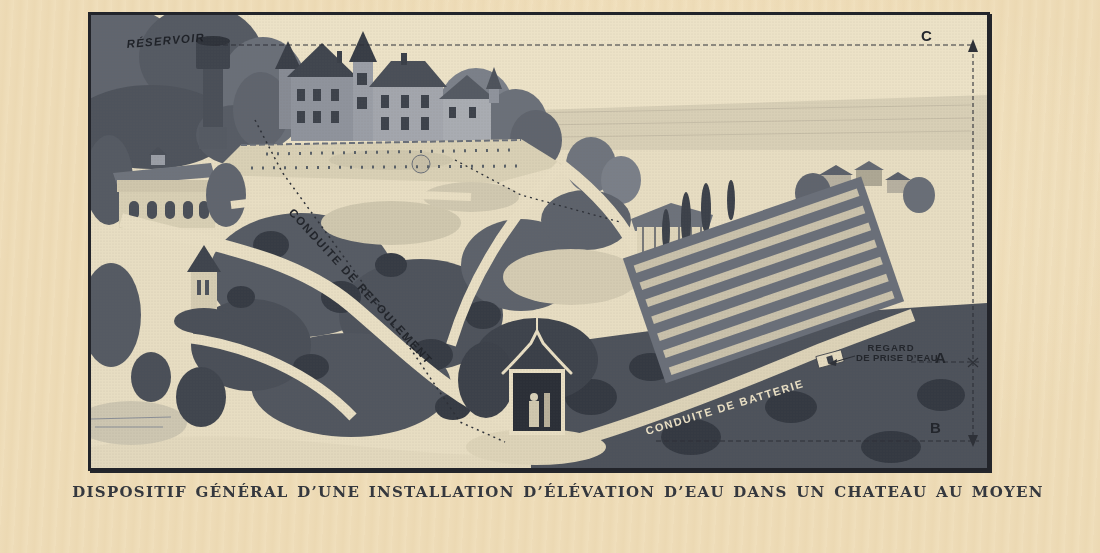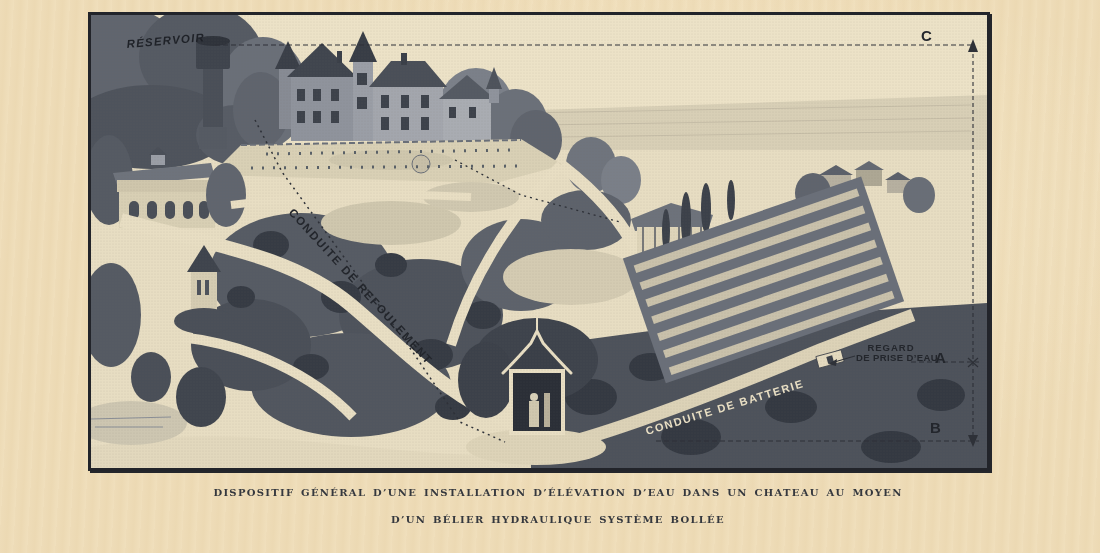--- a/index.html
+++ b/index.html
@@ -22,21 +22,21 @@
     background:#e7ddc2;
     overflow:hidden;
   }
   .caption{
     position:absolute;left:0;top:479px;width:1100px;
     text-align:center;color:#35383e;
   }
   .caption .cap-line{
     font-family:"DejaVu Serif","Liberation Serif",serif;
     font-weight:bold;
-    font-size:10px;line-height:27px;
+    font-size:15px;line-height:27px;
     letter-spacing:1.3px;word-spacing:2px;padding-left:16px;
   }
   svg text{font-family:"Liberation Sans",sans-serif;}
 </style>
 </head>
 <body>
 
 <div class="page">
 
   <div class="figure-frame">
@@ -294,16 +294,15 @@
       <text x="806" y="346" text-anchor="middle" font-size="9.5" font-weight="bold" letter-spacing="0.4" fill="#23262c">DE PRISE D’EAU</text>
 
       <text x="844" y="348" font-size="15" font-weight="bold" fill="#23262c">A</text>
       <text x="839" y="418" font-size="15" font-weight="bold" fill="#23262c">B</text>
       <text x="830" y="26" font-size="15" font-weight="bold" fill="#23262c">C</text>
     </svg>
   </div>
 
   <div class="caption">
     <div class="cap-line">DISPOSITIF GÉNÉRAL D’UNE INSTALLATION D’ÉLÉVATION D’EAU DANS UN CHATEAU AU MOYEN</div>
-    <div class="cap-line">D’UN BÉLIER HYDRAULIQUE SYSTÈME BOLLÉE</div>
   </div>
 
 </div>
 
 </body></html>

